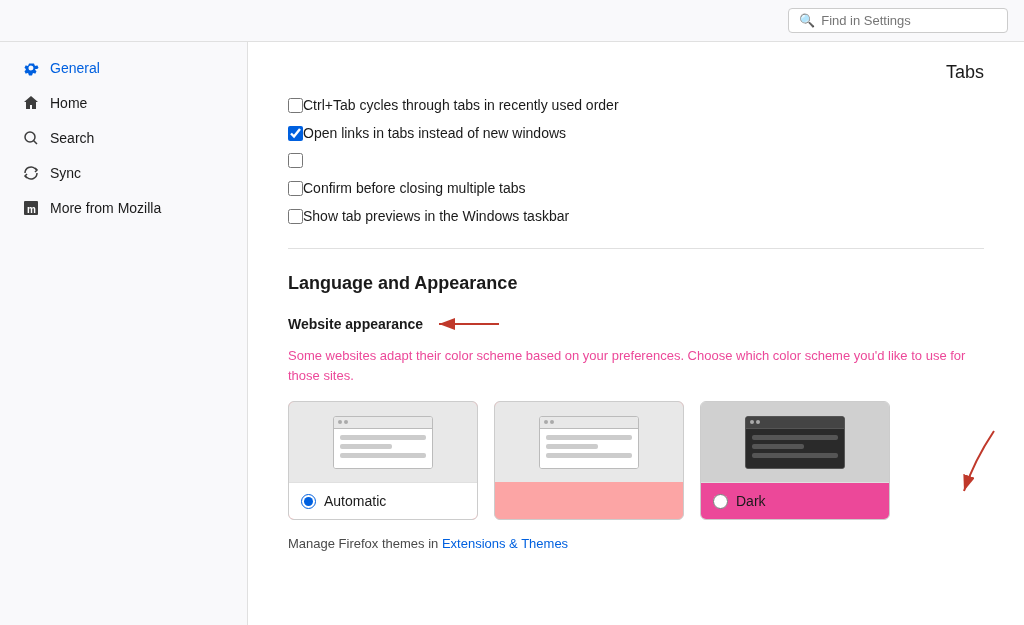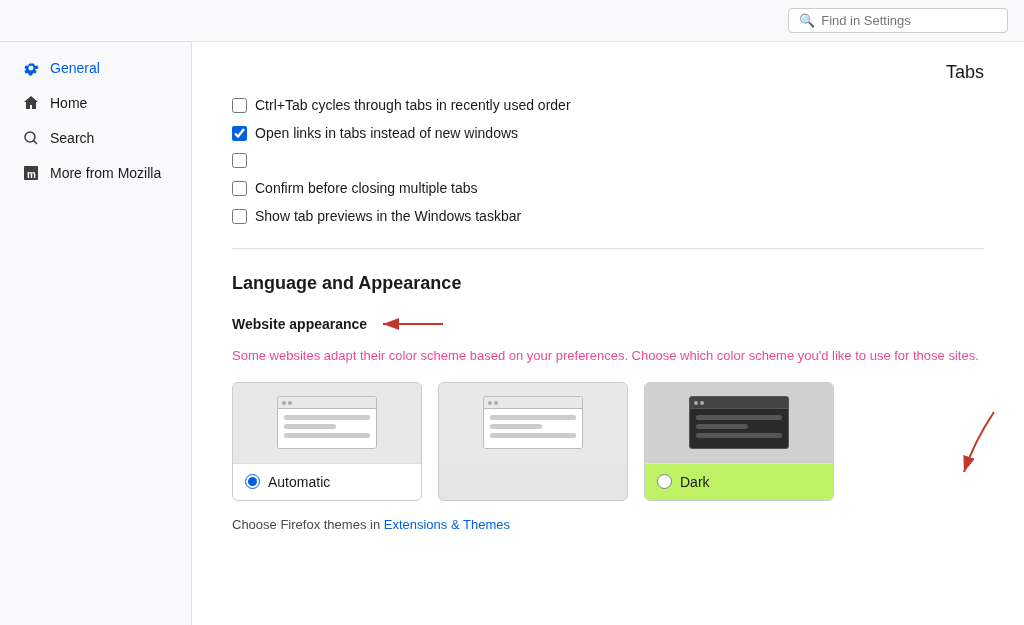--- a/index.html
+++ b/index.html
@@ -47,21 +47,21 @@
       font-size: 13px;
     }
 
     .main-layout {
       display: flex;
       flex: 1;
       overflow: hidden;
     }
 
     .sidebar {
-      width: 192px;
+      width: 248px;
       background: #f9f9fb;
       border-right: 1px solid #e0e0e0;
       padding: 8px 0;
       flex-shrink: 0;
     }
 
     .sidebar-item {
       display: flex;
       align-items: center;
       padding: 8px 16px;
@@ -109,21 +109,21 @@
     .checkbox-group {
       display: flex;
       flex-direction: column;
       gap: 12px;
       margin-bottom: 8px;
     }
 
     .checkbox-item {
       display: flex;
       align-items: center;
-      gap: 8px;
+      gap: 0;
       font-size: 14px;
       cursor: pointer;
     }
 
     .checkbox-item input[type="checkbox"] {
       width: 15px;
       height: 15px;
       cursor: pointer;
       accent-color: #0060df;
       flex-shrink: 0;
@@ -163,21 +163,21 @@
       gap: 16px;
       margin-bottom: 16px;
     }
 
     .theme-card {
       border: 1px solid #ccc;
       border-radius: 6px;
       overflow: hidden;
       cursor: pointer;
       width: 190px;
-      background: #e5e5e5;
+      background: #fca5a5;
     }
 
     .theme-card.dark-card {
       background: #e8e8e8;
     }
 
     .theme-preview {
       height: 80px;
       display: flex;
       align-items: center;
@@ -253,21 +253,21 @@
       display: flex;
       align-items: center;
       gap: 8px;
       padding: 10px 12px;
       font-size: 14px;
       background: #fff;
       border-top: 1px solid #e0e0e0;
     }
 
     .theme-card.dark-card .theme-radio-row {
-      background: #bef264;
+      background: #ec4899;
     }
 
     .theme-radio-row input[type="radio"] {
       accent-color: #0060df;
       width: 15px;
       height: 15px;
     }
 
     .manage-themes {
       font-size: 13px;
@@ -314,20 +314,31 @@
       <span class="sidebar-icon">
         <svg width="16" height="16" viewBox="0 0 16 16" fill="none" stroke="currentColor" stroke-width="1.5">
           <circle cx="7" cy="7" r="5"></circle>
           <line x1="10.5" y1="10.5" x2="14" y2="14"></line>
         </svg>
       </span>
       <span>Search</span>
     </div>
 
 
+    <div class="sidebar-item">
+      <span class="sidebar-icon">
+        <svg width="16" height="16" viewBox="0 0 16 16" fill="none" stroke="currentColor" stroke-width="1.5">
+          <path d="M2 8a6 6 0 0 1 10-4.5L14 5"></path>
+          <path d="M14 8a6 6 0 0 1-10 4.5L2 11"></path>
+          <polyline points="12,3 14,5 12,7"></polyline>
+          <polyline points="4,9 2,11 4,13"></polyline>
+        </svg>
+      </span>
+      <span>Sync</span>
+    </div>
 
     <div class="sidebar-item">
       <span class="sidebar-icon">
         <svg width="18" height="18" viewBox="0 0 18 18" fill="currentColor">
           <rect x="2" y="2" width="14" height="14" rx="1"></rect>
           <text x="5" y="14" font-size="10" fill="white" font-weight="bold">m</text>
         </svg>
       </span>
       <span>More from Mozilla</span>
     </div>
@@ -452,18 +463,18 @@
           <defs>
             <marker id="arrowhead2" markerWidth="8" markerHeight="6" refX="8" refY="3" orient="auto">
               <polygon points="0 0, 8 3, 0 6" fill="#c0392b"></polygon>
             </marker>
           </defs>
           <path d="M50 10 Q30 40 20 70" stroke="#c0392b" stroke-width="2" fill="none" marker-end="url(#arrowhead2)"></path>
         </svg>
       </div>
 
       <div class="manage-themes">
-        <span>Choose Firefox themes in </span><a href="#">Extensions &amp; Themes</a>
+        <span>Manage Firefox themes in </span><a href="#">Extensions &amp; Themes</a>
       </div>
     </div>
 
   </div>
 </div>
 
 </body></html>

